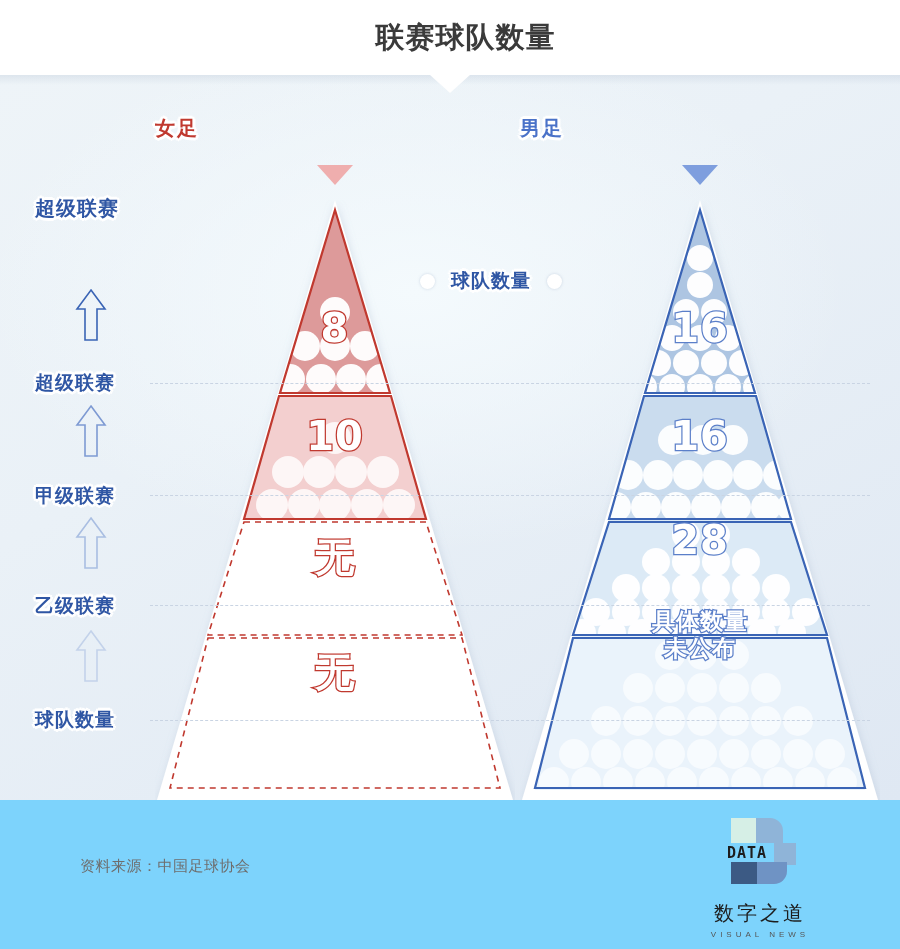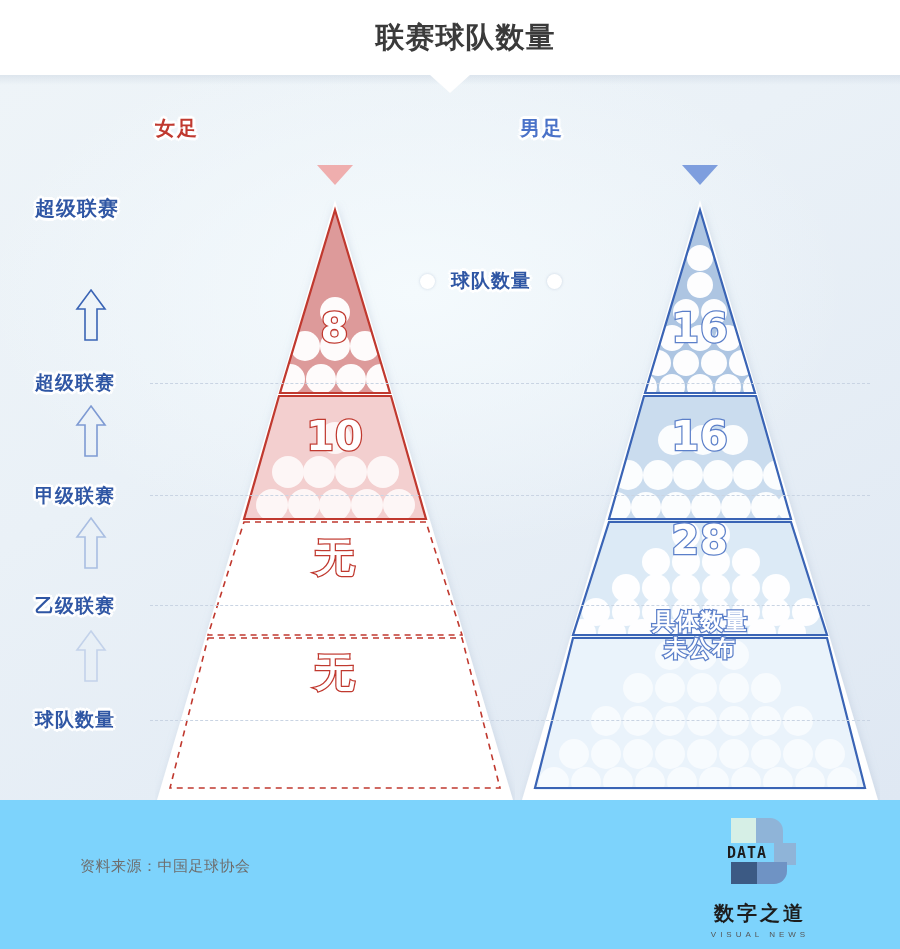--- a/index.html
+++ b/index.html
@@ -101,21 +101,21 @@
     font-weight: bold;
     letter-spacing: 1px;
     color: #1d1d1d;
     font-family: "DejaVu Sans Mono", monospace;
     z-index: 4;
   }
   .logo-cn {
     font-size: 20px;
     color: #1d1d1d;
     letter-spacing: 3px;
-    font-weight: 700;
+    font-weight: 400;
   }
   .logo-en {
     font-size: 8px;
     color: #555;
     letter-spacing: 4px;
     margin-top: 3px;
   }
 
   
   .axis-title {

